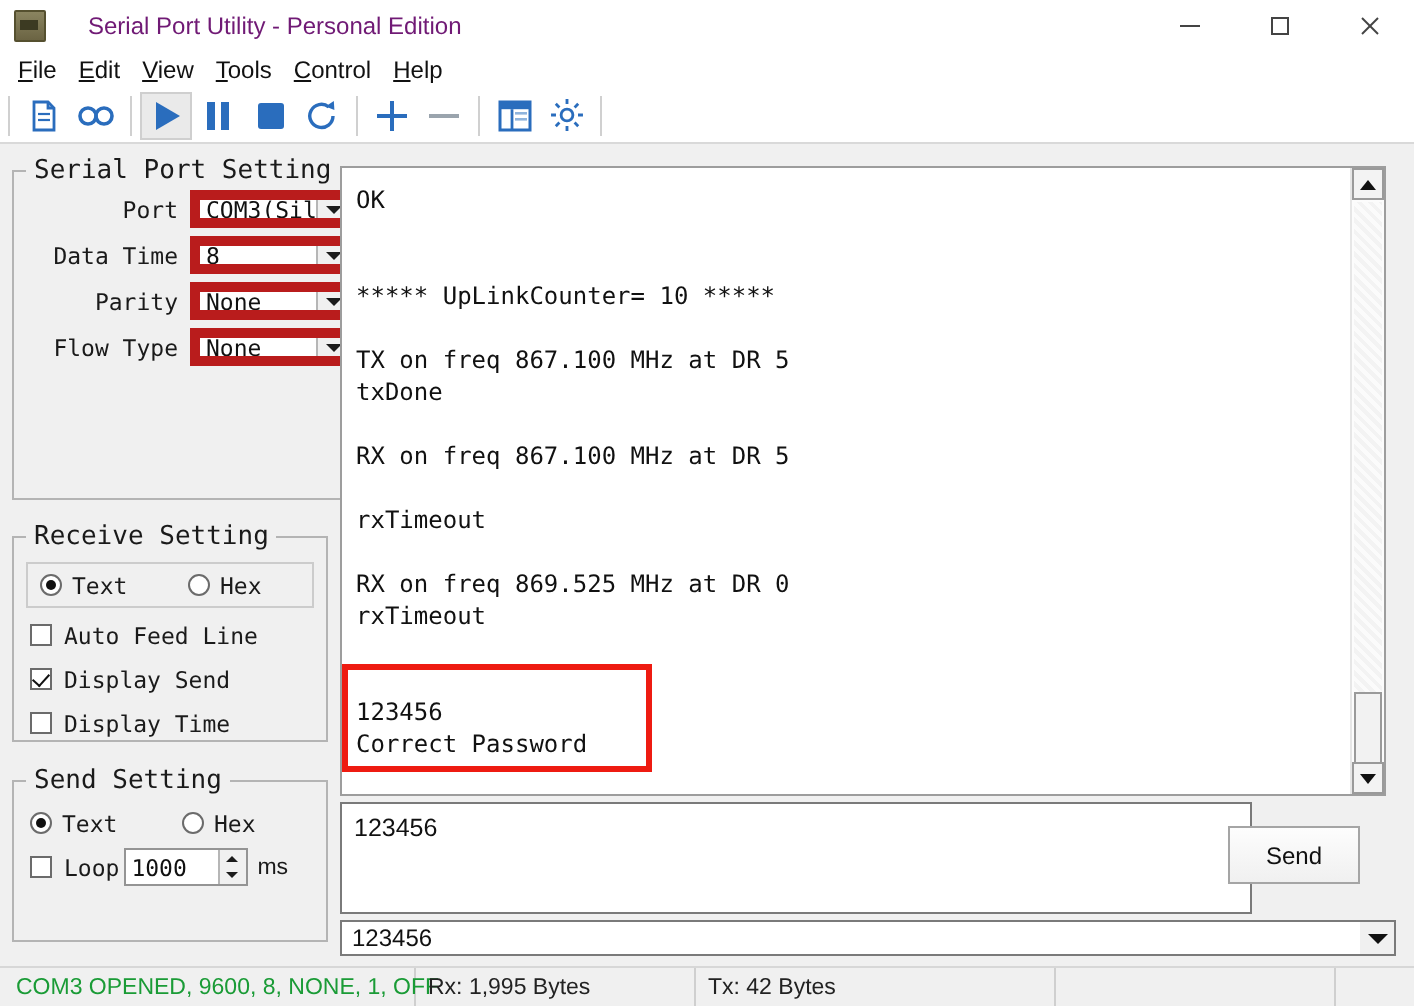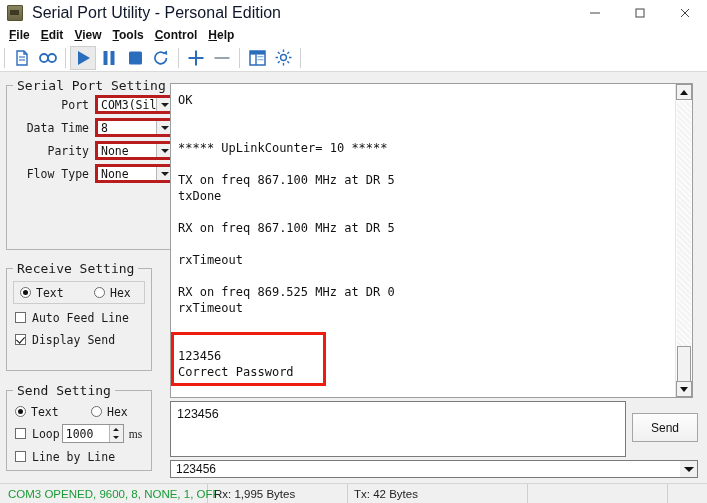--- a/index.html
+++ b/index.html
@@ -44,23 +44,23 @@
     flex: 0 0 auto;
   }
   .app-icon::after {
     content: "";
     position: absolute;
     left: 2px; top: 4px;
     width: 9px; height: 5px;
     background: #3c3a22;
   }
   .title-text {
-    margin-left: 9px;
-    font-size: 16px;
-    color: #0f172a;
+    margin-left: 21px;
+    font-size: 12px;
+    color: #701a75;
     white-space: nowrap;
   }
   .win-controls {
     position: absolute;
     right: 0; top: 0;
     height: 26px;
     display: flex;
   }
   .win-btn {
     width: 45px; height: 26px;
@@ -82,21 +82,20 @@
     display: flex;
     align-items: center;
     padding-left: 4px;
     box-sizing: border-box;
   }
   .menu-item {
     font-size: 12px;
     color: #111;
     padding: 1px 6px 1px 5px;
     white-space: nowrap;
-    font-weight: bold;
   }
   .menu-item u { text-decoration: underline; }
 
   
   .toolbar {
     position: absolute;
     left: 0; top: 44px;
     width: 707px; height: 28px;
     background: #ffffff;
     border-bottom: 1px solid #d9d9d9;
@@ -127,21 +126,21 @@
   
   .left-col {
     position: absolute;
     left: 6px; top: 78px;
     width: 158px;
     height: 400px;
   }
   fieldset.group {
     position: absolute;
     left: 0;
-    width: 146px;
+    width: 158px;
     margin: 0;
     padding: 0;
     border: 1px solid #b4b4b4;
     box-sizing: border-box;
     background: transparent;
   }
   fieldset.group > legend {
     font-family: "DejaVu Sans Mono", monospace;
     font-size: 13px;
     color: #1a1a1a;
@@ -165,21 +164,21 @@
     width: 78px;
     text-align: right;
     padding-right: 6px;
     white-space: nowrap;
   }
   .combo {
     position: relative;
     flex: 1 1 auto;
     height: 19px;
     background: #fff;
-    border: 3px solid #b91c1c;
+    border: 5px solid #b91c1c;
     box-sizing: border-box;
     display: flex;
     align-items: center;
     overflow: hidden;
   }
   .combo .cval {
     font-family: "DejaVu Sans Mono", monospace;
     font-size: 11.5px;
     padding-left: 3px;
     color: #111;
@@ -310,21 +309,21 @@
   }
   .spin .sbtns span::after {
     content: "";
     width: 0; height: 0;
     border-left: 3px solid transparent;
     border-right: 3px solid transparent;
   }
   .spin .sbtns .up::after { border-bottom: 3px solid #1b1b1b; }
   .spin .sbtns .dn::after { border-top: 3px solid #1b1b1b; }
   .ms-label {
-    font-family: Liberation Serif, serif;
+    font-family: Liberation Sans, sans-serif;
     font-size: 11.5px;
     margin-left: 5px;
     color: #1a1a1a;
   }
 
   
   .terminal-wrap {
     position: absolute;
     left: 170px; top: 83px;
     width: 523px; height: 315px;
@@ -410,21 +409,21 @@
     background: #fff;
     box-sizing: border-box;
     padding: 5px 0 0 6px;
     font-family: "Liberation Sans", sans-serif;
     font-size: 12.5px;
     color: #111;
     overflow: hidden;
   }
   .send-btn {
     position: absolute;
-    left: 632px; top: 413px;
+    left: 614px; top: 413px;
     width: 66px; height: 29px;
     background: linear-gradient(#fdfdfd,#f0f0f0);
     border: 1px solid #a5a5a5;
     box-sizing: border-box;
     display: flex;
     align-items: center;
     justify-content: center;
     font-size: 12px;
     color: #111;
   }
@@ -652,20 +651,24 @@
         </div>
       </div>
 
       <div class="check-row">
         <span class="cbox"></span>
         <span>Auto Feed Line</span>
       </div>
       <div class="check-row">
         <span class="cbox on"></span>
         <span>Display Send</span>
+      </div>
+      <div class="check-row">
+        <span class="cbox"></span>
+        <span>Display Time</span>
       </div>
     </fieldset>
 
     <fieldset class="group grp-send">
       <legend>Send Setting</legend>
 
       <div class="send-opts">
         <div class="opt first">
           <span class="radio on"></span>
           <span>Text</span>
@@ -682,24 +685,20 @@
         <div class="spin">
           <div class="sval">1000</div>
           <div class="sbtns">
             <span class="up"></span>
             <span class="dn"></span>
           </div>
         </div>
         <span class="ms-label">ms</span>
       </div>
 
-      <div class="check-row">
-        <span class="cbox"></span>
-        <span>Line by Line</span>
-      </div>
     </fieldset>
   </div>
 
   <div class="terminal-wrap">
     <div class="terminal">OK
 
 
 ***** UpLinkCounter= 10 *****
 
 TX on freq 867.100 MHz at DR 5

